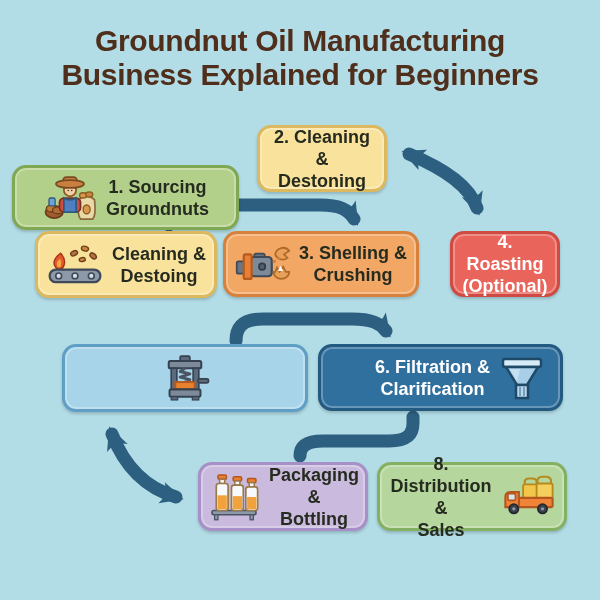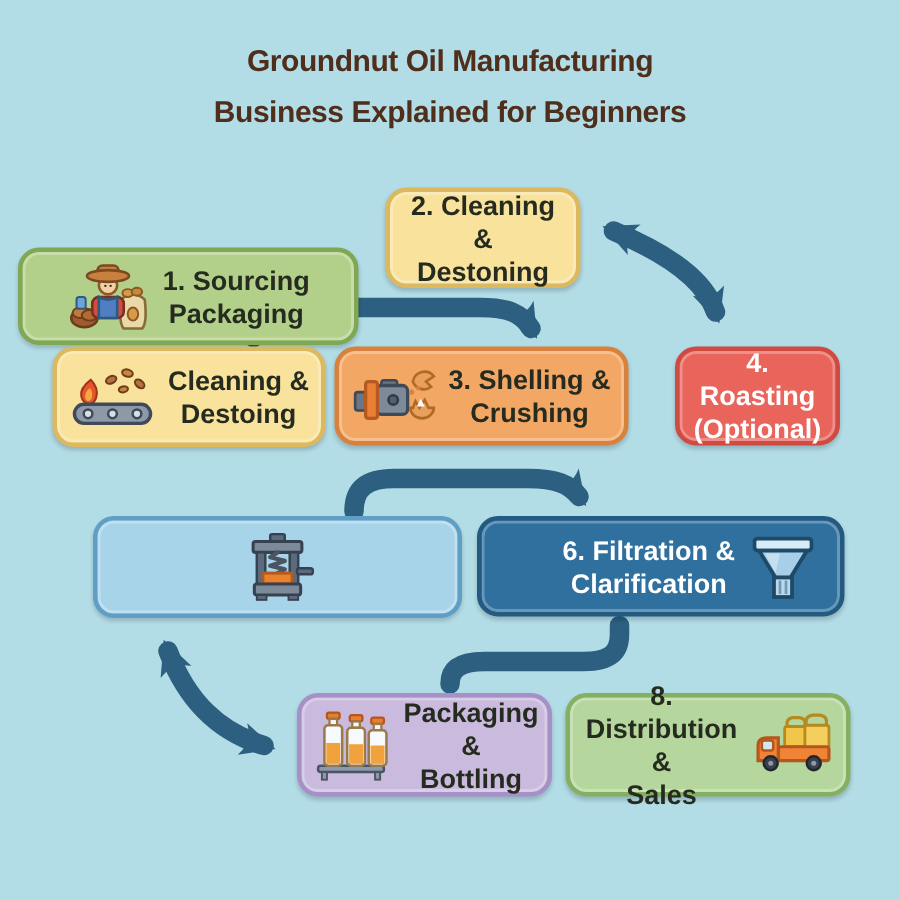--- a/index.html
+++ b/index.html
@@ -1,19 +1,19 @@
 <!DOCTYPE html>
 <html><head>
 <meta charset="utf-8">
 <style>
   html,body{margin:0;padding:0;}
   body{width:600px;height:600px;overflow:hidden;font-family:"Liberation Sans",sans-serif;}
   #canvas{position:relative;width:600px;height:600px;}
   .title{position:absolute;top:24px;left:0;width:600px;text-align:center;
-         font-weight:bold;font-size:20px;line-height:34px;letter-spacing:-0.3px;}
+         font-weight:bold;font-size:30px;line-height:34px;letter-spacing:-0.3px;}
   .arrow-layer{position:absolute;left:0;top:0;width:600px;height:600px;z-index:1;pointer-events:none;}
   .step{position:absolute;z-index:2;border:3px solid;border-radius:14px;
         display:flex;align-items:center;justify-content:center;gap:8px;
         box-shadow:0 2px 3px rgba(0,0,0,0.18), inset 0 0 0 2px rgba(255,255,255,0.28);
         box-sizing:border-box;padding:4px 8px;}
   .label{font-weight:bold;font-size:18px;line-height:22px;text-align:center;}
   .icon{display:flex;align-items:center;justify-content:center;flex:none;}
   
   .b1{left:12px;top:125px;width:227px;height:65px;margin-top:40px;}
   .b2{left:257px;top:125px;width:130px;height:67px;}
@@ -65,21 +65,21 @@
         <path d="M25 30 L25 46 L39 46 L39 30 Q32 34 25 30 Z" fill="#4f7fc2" stroke="#2e5a7d" stroke-width="2"></path>
         <circle cx="32" cy="21" r="7" fill="#f2cfa5" stroke="#8a5a22" stroke-width="2"></circle>
         <rect x="24" y="6" width="16" height="9" rx="4" fill="#c9803f" stroke="#7a4a22" stroke-width="2"></rect>
         <ellipse cx="32" cy="14" rx="16" ry="4.5" fill="#c9803f" stroke="#7a4a22" stroke-width="2"></ellipse>
         <circle cx="30" cy="21.5" r="0.9" fill="#3a2a18"></circle>
           <circle cx="34" cy="21.5" r="0.9" fill="#3a2a18"></circle>
       </svg>
     </span>
     <div class="label">
       <div>1. Sourcing</div>
-      <div>Packaging</div>
+      <div>Groundnuts</div>
     </div>
   </div>
 
   <div class="step b2" style="background-color: rgb(249, 226, 156); border-color: rgb(220, 185, 95); color: rgb(38, 43, 32);">
     <div class="label">
       <div>2. Cleaning &amp;</div>
       <div>Destoning</div>
     </div>
   </div>
 

